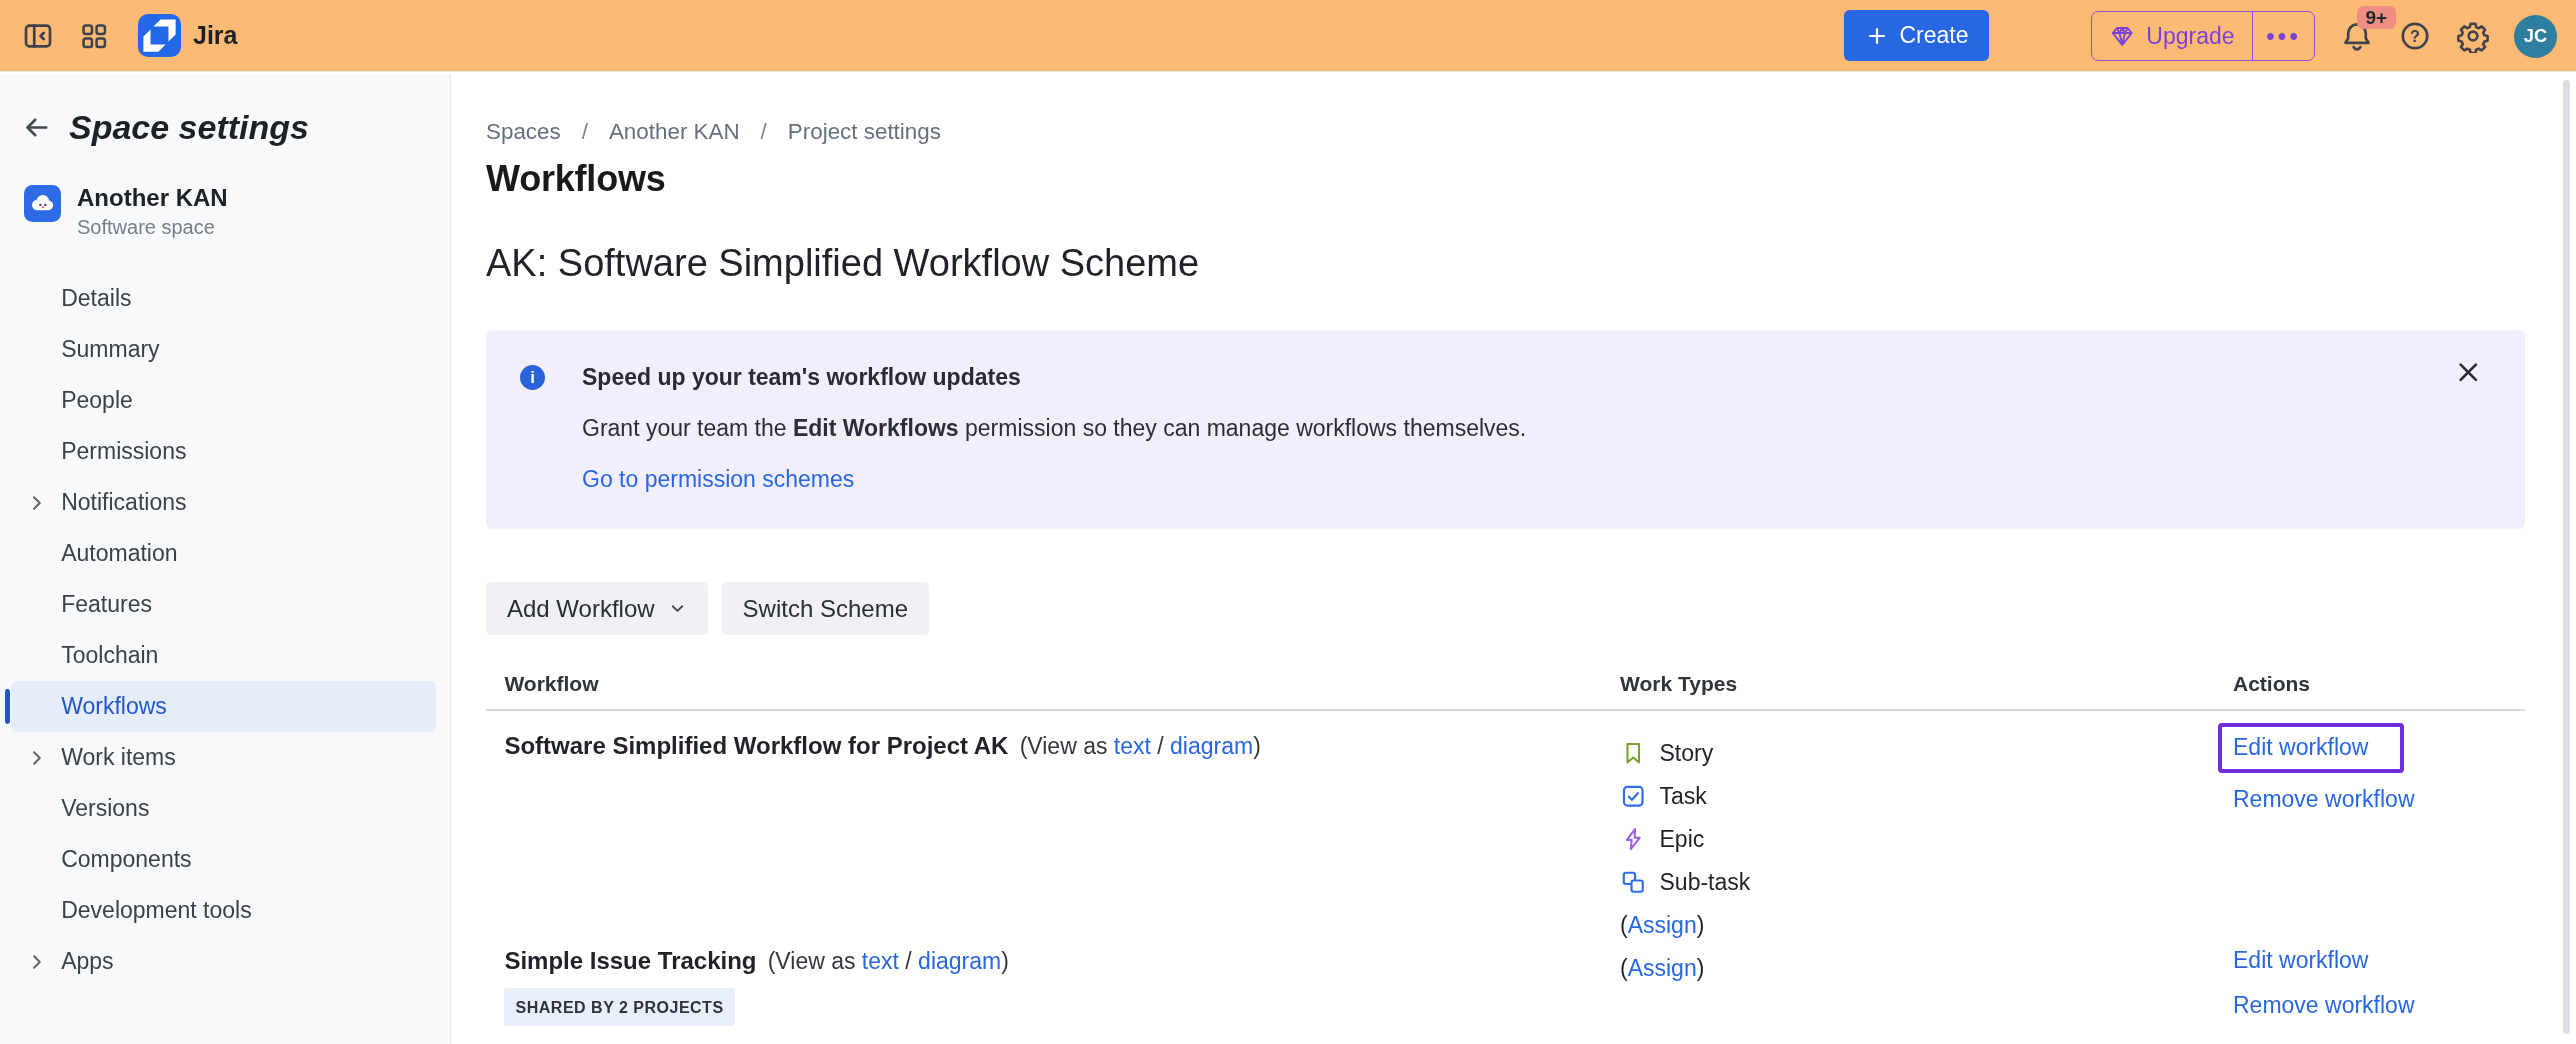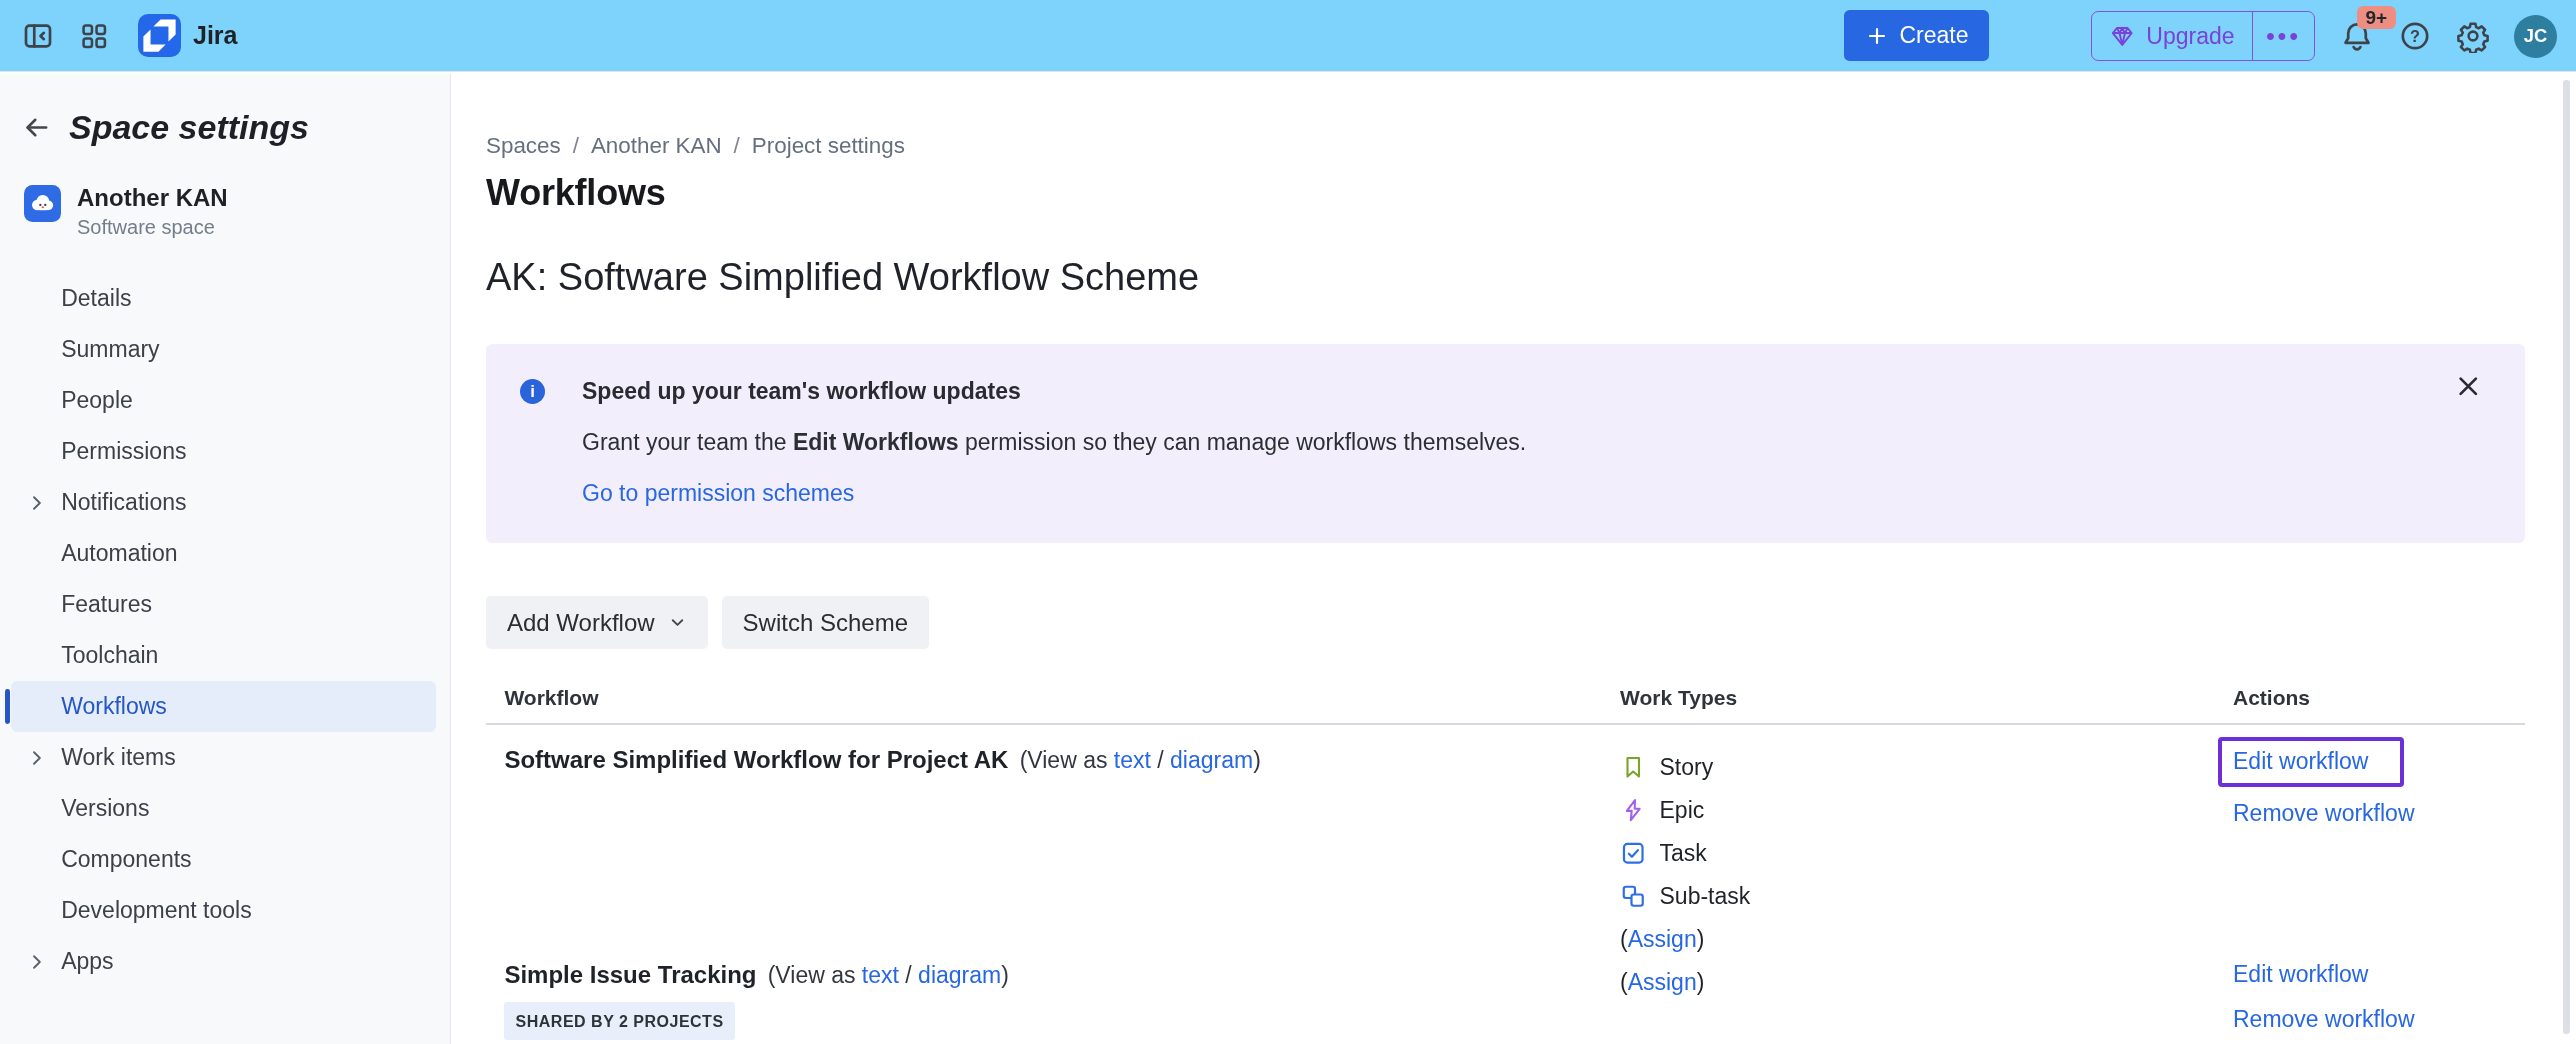--- a/index.html
+++ b/index.html
@@ -7,21 +7,21 @@
   body {
     width:2576px; height:1045px; position:relative; overflow:hidden;
     background:#fff; color:#1F2228;
     font-family:"Liberation Sans", sans-serif;
   }
   svg { display:block; }
   .icon-btn { background:none; border:none; padding:0; cursor:pointer; color:#3E434B;
     display:flex; align-items:center; justify-content:center; }
 
   
-  .topbar { position:absolute; left:0; top:0; right:0; height:72px; background:#7dd3fc;
+  .topbar { position:absolute; left:0; top:0; right:0; height:72px; background:#fdba74;
     border-bottom:1.6px solid #E1E4E9; z-index:5; }
   .tb-collapse { position:absolute; left:21px; top:19px; width:34px; height:34px; }
   .tb-grid     { position:absolute; left:77px; top:19px; width:34px; height:34px; }
   .tb-brand { position:absolute; left:138px; top:13.6px; display:flex; align-items:center; gap:12px; }
   .tb-logo { width:43px; height:43px; }
   .tb-appname { font-size:25px; font-weight:700; color:#1E2125; }
   .search { position:absolute; left:574px; top:9.6px; width:1256px; height:50px;
     border:1.6px solid #8E959E; border-radius:6.4px; display:flex; align-items:center;
     gap:11.2px; padding:0 16px; color:#5C6470; background:#fff; }
   .search input { border:none; outline:none; background:transparent; width:100%;
@@ -57,21 +57,21 @@
     font-size:23px; color:#3C4149; margin:0 14.4px 0 11.2px; border-radius:6.4px;
     padding-left:50px; cursor:pointer; }
   .sb-item .chev { position:absolute; left:14.4px; top:50%; transform:translateY(-50%); color:#596270; }
   .sb-item.selected { background:#E5EDFB; color:#2457C5; font-weight:500; }
   .sb-item.selected::before { content:""; position:absolute; left:-6.4px; top:8px;
     width:4.8px; height:35px; border-radius:2.4px; background:#2457C5; }
 
   
   .main { position:absolute; left:452px; top:74px; right:0; bottom:0;
     padding:0 51px 0 34px; background:#fff; }
-  .breadcrumb { margin-top:59px; display:flex; gap:12px; font-size:22.4px; color:#65707F; }
+  .breadcrumb { margin-top:45px; display:flex; gap:21px; font-size:22.4px; color:#65707F; }
   .crumb { cursor:pointer; }
   .crumb-sep { color:#7A8494; }
   .page-title { margin:13px 0 0; font-size:36px; font-weight:700; color:#17191C; letter-spacing:-0.2px; }
   .scheme-title { margin:42px 0 0; font-size:38px; font-weight:400; color:#1F2228; }
 
   .banner { position:relative; margin-top:45px; height:199px; background:#F3EEFB; border-radius:6.4px; }
   .banner-icon { position:absolute; left:34px; top:35px; width:25px; height:25px; border-radius:50%;
     background:#2A63DA; color:#fff; display:flex; align-items:center; justify-content:center;
     font-size:17px; font-weight:700; }
   .banner-title { position:absolute; left:96px; top:34px; font-size:23px; font-weight:700; color:#292B30; }
@@ -343,34 +343,34 @@
           <div class="wt-line">
             <span>
               <svg width="26.5" height="26.5" viewBox="0 0 24 24" fill="none" stroke="#7AA32C" stroke-width="1.9" stroke-linejoin="round">
                   <path d="M6.8 3.6h10.4v16.8L12 15.9l-5.2 4.5z"></path>
                 </svg>
             </span>
             <span>Story</span>
           </div>
           <div class="wt-line">
             <span>
-              <svg width="26.5" height="26.5" viewBox="0 0 24 24" fill="none" stroke="#A35FE8" stroke-width="1.9" stroke-linejoin="round">
-                  <path d="M13.6 2.8 6.2 12.6h4.4L9.8 21l8-10.3h-4.5z"></path>
-                </svg>
-            </span>
-            <span>Epic</span>
-          </div>
-          <div class="wt-line">
-            <span>
               <svg width="26.5" height="26.5" viewBox="0 0 24 24" fill="none" stroke="#2E6FE5" stroke-width="2" stroke-linecap="round" stroke-linejoin="round">
                   <rect x="3.6" y="3.6" width="16.8" height="16.8" rx="3"></rect>
                   <path d="M8 12.4l2.8 2.8 5.4-6"></path>
                 </svg>
             </span>
             <span>Task</span>
+          </div>
+          <div class="wt-line">
+            <span>
+              <svg width="26.5" height="26.5" viewBox="0 0 24 24" fill="none" stroke="#A35FE8" stroke-width="1.9" stroke-linejoin="round">
+                  <path d="M13.6 2.8 6.2 12.6h4.4L9.8 21l8-10.3h-4.5z"></path>
+                </svg>
+            </span>
+            <span>Epic</span>
           </div>
           <div class="wt-line">
             <span>
               <svg width="26.5" height="26.5" viewBox="0 0 24 24" fill="none" stroke="#2E6FE5" stroke-width="2">
                   <rect x="3.4" y="3.4" width="10.2" height="10.2" rx="2"></rect>
                   <rect x="10.4" y="10.4" width="10.2" height="10.2" rx="2" fill="#fff"></rect>
                 </svg>
             </span>
             <span>Sub-task</span>
           </div>

